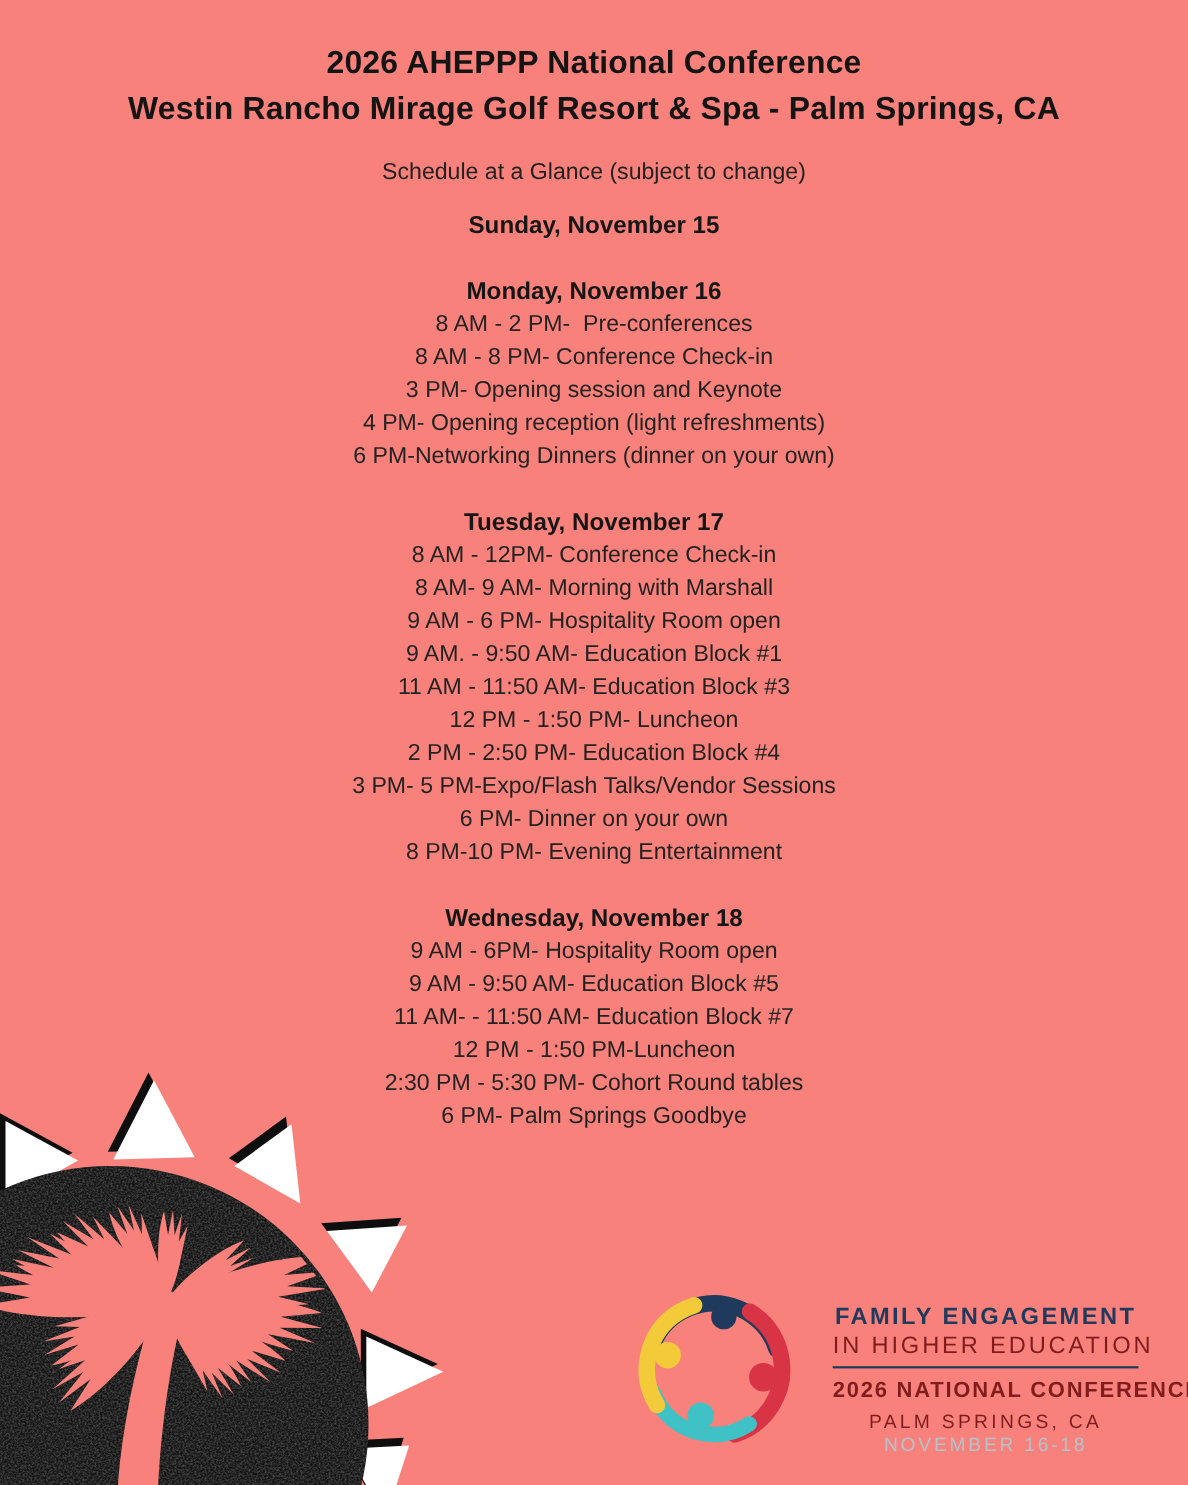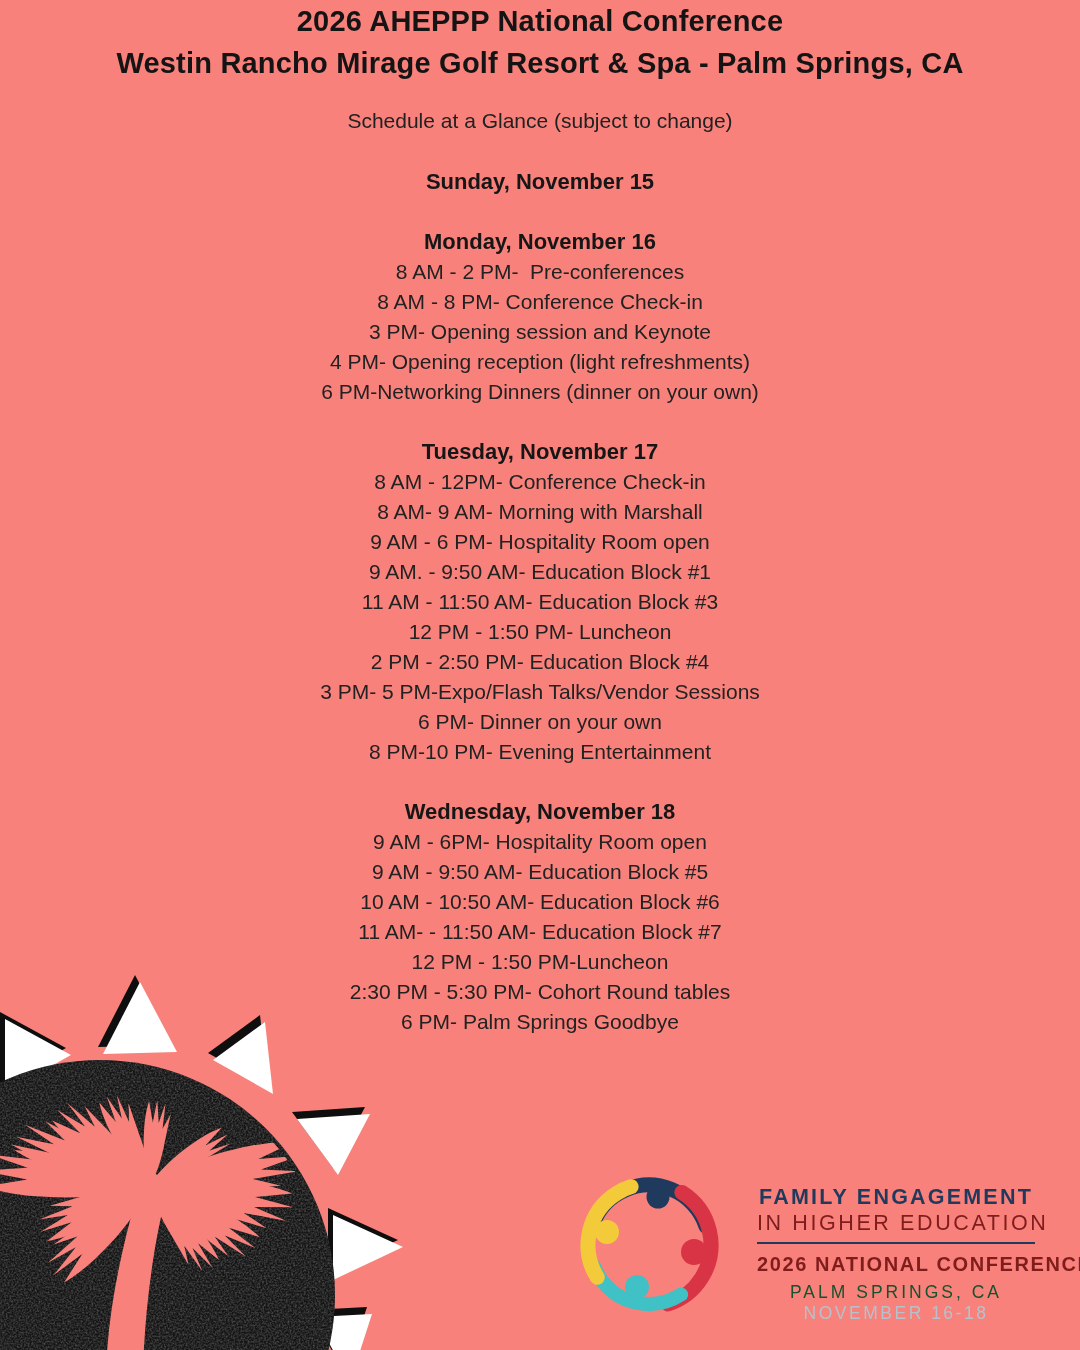--- a/index.html
+++ b/index.html
@@ -6,36 +6,36 @@
   .poster {
     position: relative;
     width: 1080px;
     height: 1350px;
     background: #F9817B;
     overflow: hidden;
     font-family: "Liberation Sans", sans-serif;
     color: #1E1E1E;
   }
   
-  .header { position: relative; text-align: center; z-index: 2; }
+  .header { position: relative; text-align: center; padding-top: 36px; z-index: 2; }
   .title-line {
     font-size: 29px;
     font-weight: bold;
     line-height: 42px;
     color: #141414;
     letter-spacing: 0.2px;
   }
   .caption {
     margin-top: 22px;
     font-size: 21px;
     line-height: 30px;
     color: #212121;
   }
   
-  .schedule { position: relative; text-align: center; margin-top: 31px; z-index: 2; }
+  .schedule { position: relative; text-align: center; margin-top: 18px; z-index: 2; }
   .day + .day { margin-top: 30px; }
   .day h2 {
     margin: 0;
     font-size: 22px;
     font-weight: bold;
     line-height: 30px;
     color: #161616;
   }
   .day p {
     margin: 0;
@@ -96,21 +96,21 @@
     letter-spacing: 1.6px;
     line-height: 24px;
     color: #7f1d1d;
     white-space: nowrap;
   }
   .logo-l4 {
     margin-top: 5px;
     font-size: 17.5px;
     letter-spacing: 3px;
     line-height: 22px;
-    color: #14532d;
+    color: #7f1d1d;
     white-space: nowrap;
   }
   .logo-l5 {
     font-size: 17.5px;
     letter-spacing: 2.5px;
     line-height: 21px;
     color: #B5C2CB;
     white-space: nowrap;
   }
 </style>
@@ -204,21 +204,20 @@
       <p>2 PM - 2:50 PM- Education Block #4</p>
       <p>3 PM- 5 PM-Expo/Flash Talks/Vendor Sessions</p>
       <p>6 PM- Dinner on your own</p>
       <p>8 PM-10 PM- Evening Entertainment</p>
     </section>
 
     <section class="day">
       <h2>Wednesday, November 18</h2>
       <p>9 AM - 6PM- Hospitality Room open</p>
       <p>9 AM - 9:50 AM- Education Block #5</p>
-      <p>10 AM - 10:50 AM- Education Block #6</p>
       <p>11 AM- - 11:50 AM- Education Block #7</p>
       <p>12 PM - 1:50 PM-Luncheon</p>
       <p>2:30 PM - 5:30 PM- Cohort Round tables</p>
       <p>6 PM- Palm Springs Goodbye</p>
     </section>
 
   </main>
 
   <div class="logo">
     <svg class="logo-mark-svg" viewBox="0 0 170 170" aria-hidden="true">

